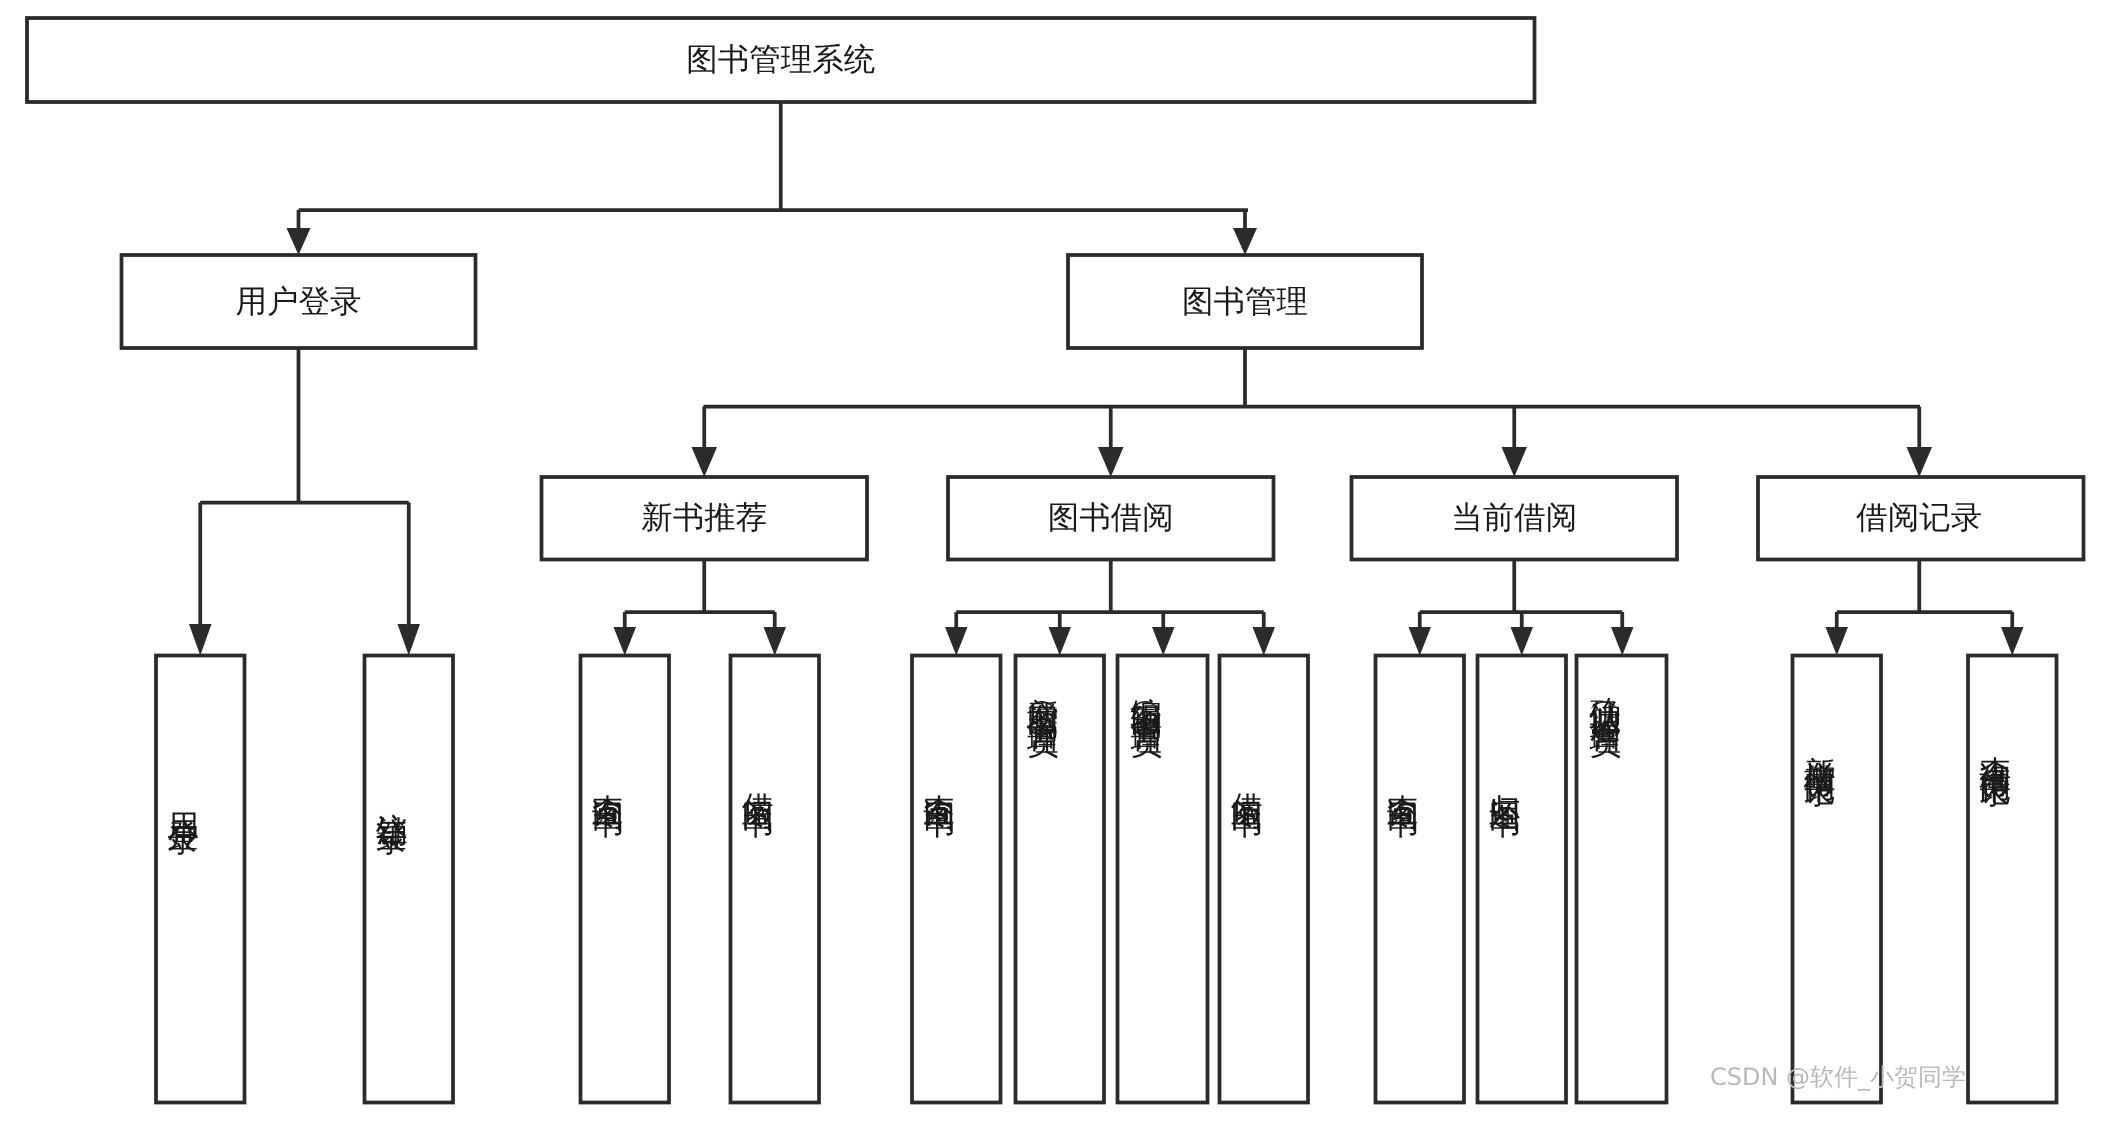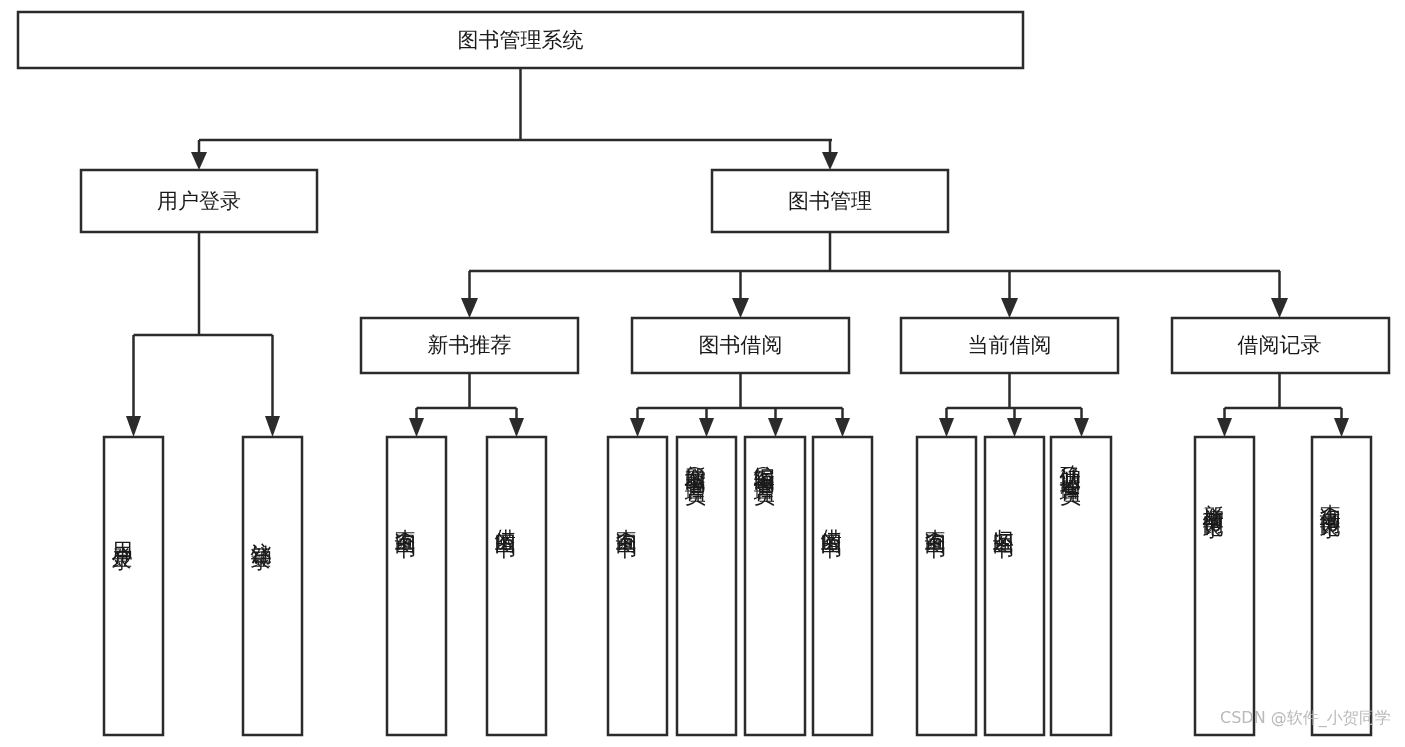--- a/index.html
+++ b/index.html
@@ -208,15 +208,15 @@
   <div class="node-label-v" style="left:614px; top:512px; height:220px;">查询图书</div>
   <div class="node-label-v" style="left:683px; top:448px; height:285px;">新增图书（管理员）</div>
   <div class="node-label-v" style="left:752px; top:448px; height:285px;">编辑图书（管理员）</div>
   <div class="node-label-v" style="left:819px; top:512px; height:220px;">借阅图书</div>
   <div class="node-label-v" style="left:923px; top:512px; height:220px;">查询图书</div>
   <div class="node-label-v" style="left:991px; top:512px; height:220px;">归还图书</div>
   <div class="node-label-v" style="left:1058px; top:448px; height:285px;">确认归还（管理员）</div>
   <div class="node-label-v" style="left:1201px; top:487px; height:245px;">新增借阅记录</div>
   <div class="node-label-v" style="left:1318px; top:487px; height:245px;">查询借阅记录</div>
 
-  <div class="watermark" style="left:1220px; top:708px;">CSDN @软件_小贺同学</div>
+  <div class="watermark" style="left:1140px; top:708px;">CSDN @软件_小贺同学</div>
 
 </div>
 
 </body></html>

